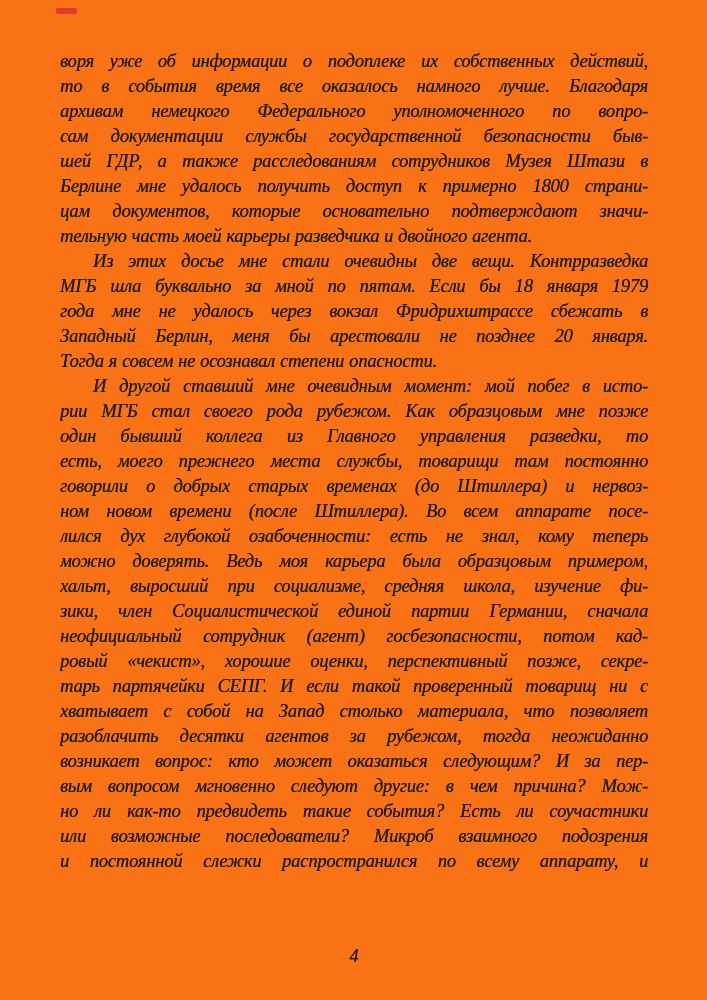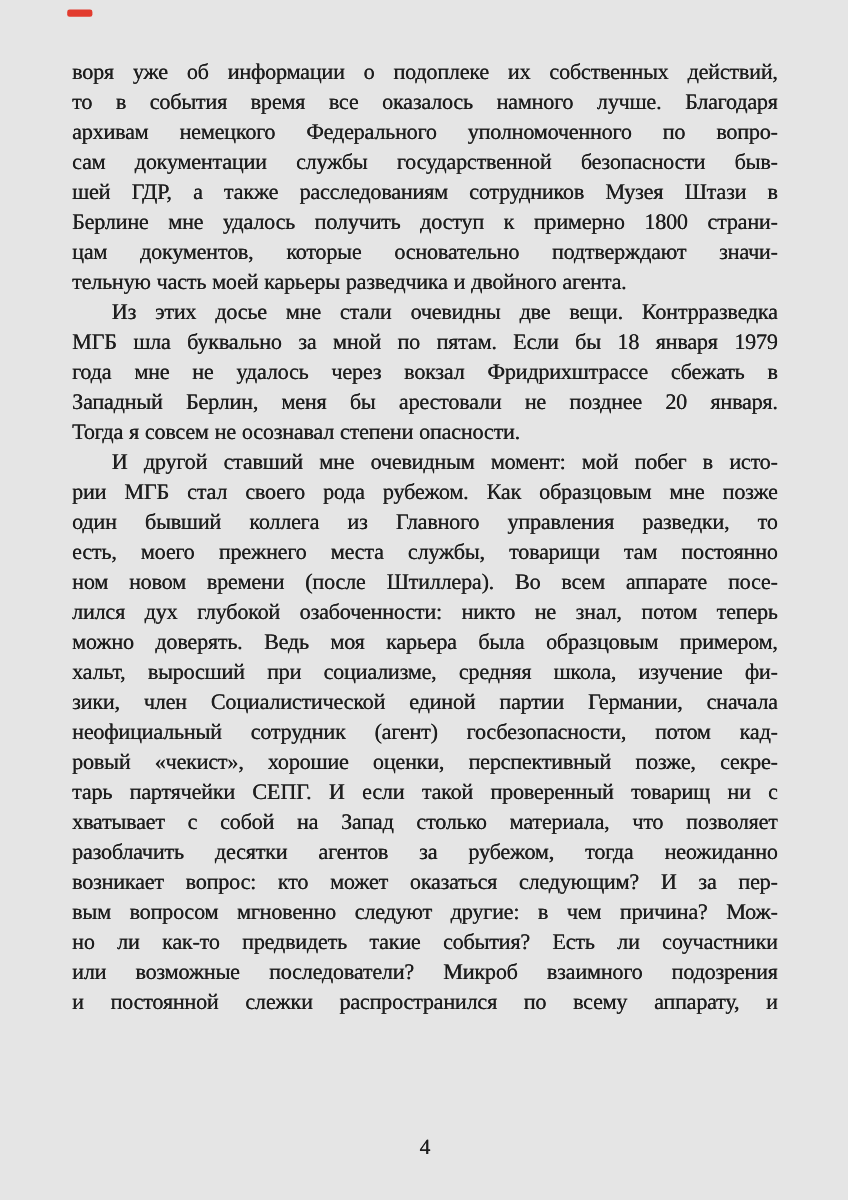--- a/index.html
+++ b/index.html
@@ -57,21 +57,21 @@
     height: 25px;
     line-height: 25px;
     font-size: 18px;
     text-align: center;
     text-shadow: 0.25px 0 0 currentColor;
   }
 </style>
 </head>
 <body>
 
-<div class="page" style="color: rgb(30, 30, 30); background: #e5e5e5;">
+<div class="page" style="color: rgb(30, 30, 30); background: #f97316; font-style: italic;">
   <div class="red-mark" style="background: rgb(226, 59, 46);"></div>
   <div class="textblock" id="textblock">
       <div class="para">
         <div class="line">воря уже об информации о подоплеке их собственных действий,</div>
         <div class="line">то в события время все оказалось намного лучше. Благодаря</div>
         <div class="line">архивам немецкого Федерального уполномоченного по вопро-</div>
         <div class="line">сам документации службы государственной безопасности быв-</div>
         <div class="line">шей ГДР, а также расследованиям сотрудников Музея Штази в</div>
         <div class="line">Берлине мне удалось получить доступ к примерно 1800 страни-</div>
         <div class="line">цам документов, которые основательно подтверждают значи-</div>
@@ -82,22 +82,23 @@
         <div class="line">МГБ шла буквально за мной по пятам. Если бы 18 января 1979</div>
         <div class="line">года мне не удалось через вокзал Фридрихштрассе сбежать в</div>
         <div class="line">Западный Берлин, меня бы арестовали не позднее 20 января.</div>
         <div class="line last">Тогда я совсем не осознавал степени опасности.</div>
       </div>
       <div class="para">
         <div class="line indent">И другой ставший мне очевидным момент: мой побег в исто-</div>
         <div class="line">рии МГБ стал своего рода рубежом. Как образцовым мне позже</div>
         <div class="line">один бывший коллега из Главного управления разведки, то</div>
         <div class="line">есть, моего прежнего места службы, товарищи там постоянно</div>
+        <div class="line">говорили о добрых старых временах (до Штиллера) и нервоз-</div>
         <div class="line">ном новом времени (после Штиллера). Во всем аппарате посе-</div>
-        <div class="line">лился дух глубокой озабоченности: никто не знал, потом теперь</div>
+        <div class="line">лился дух глубокой озабоченности: есть не знал, кому теперь</div>
         <div class="line">можно доверять. Ведь моя карьера была образцовым примером,</div>
         <div class="line">хальт, выросший при социализме, средняя школа, изучение фи-</div>
         <div class="line">зики, член Социалистической единой партии Германии, сначала</div>
         <div class="line">неофициальный сотрудник (агент) госбезопасности, потом кад-</div>
         <div class="line">ровый «чекист», хорошие оценки, перспективный позже, секре-</div>
         <div class="line">тарь партячейки СЕПГ. И если такой проверенный товарищ ни с</div>
         <div class="line">хватывает с собой на Запад столько материала, что позволяет</div>
         <div class="line">разоблачить десятки агентов за рубежом, тогда неожиданно</div>
         <div class="line">возникает вопрос: кто может оказаться следующим? И за пер-</div>
         <div class="line">вым вопросом мгновенно следуют другие: в чем причина? Мож-</div>

